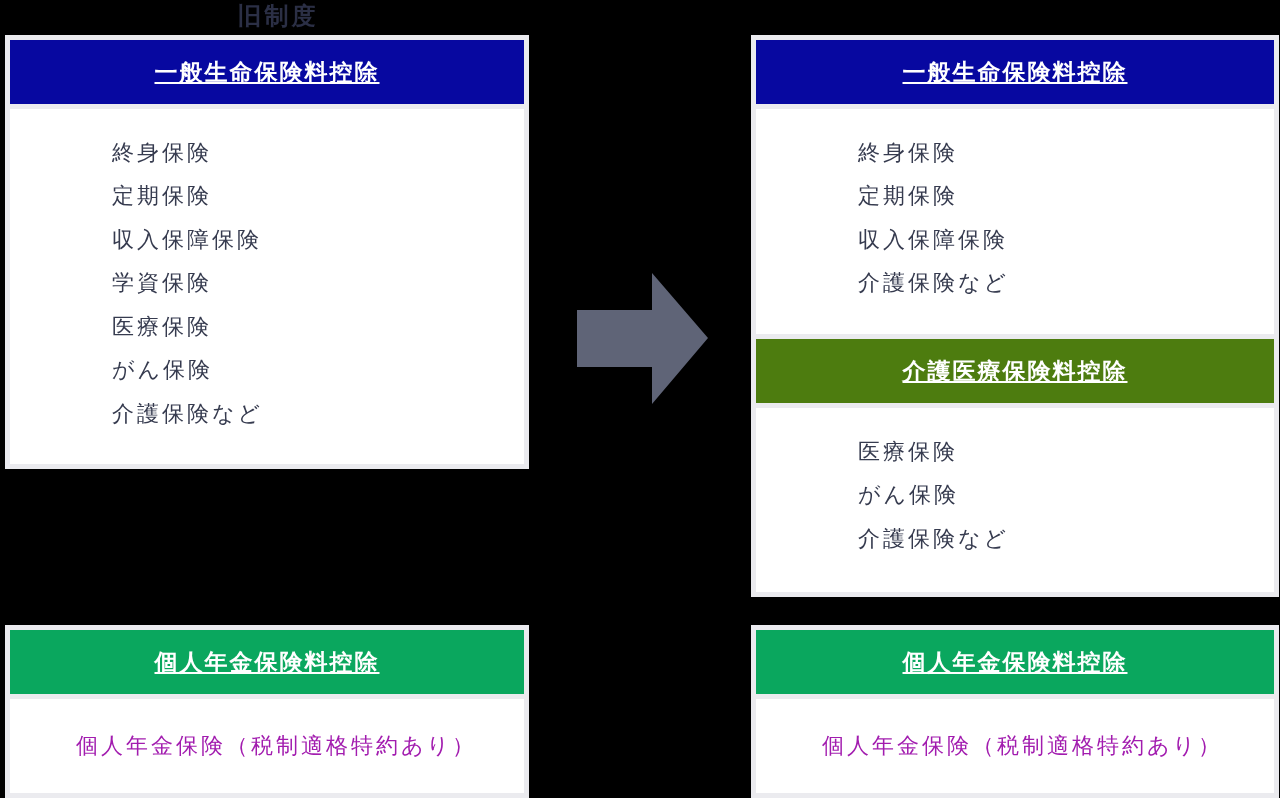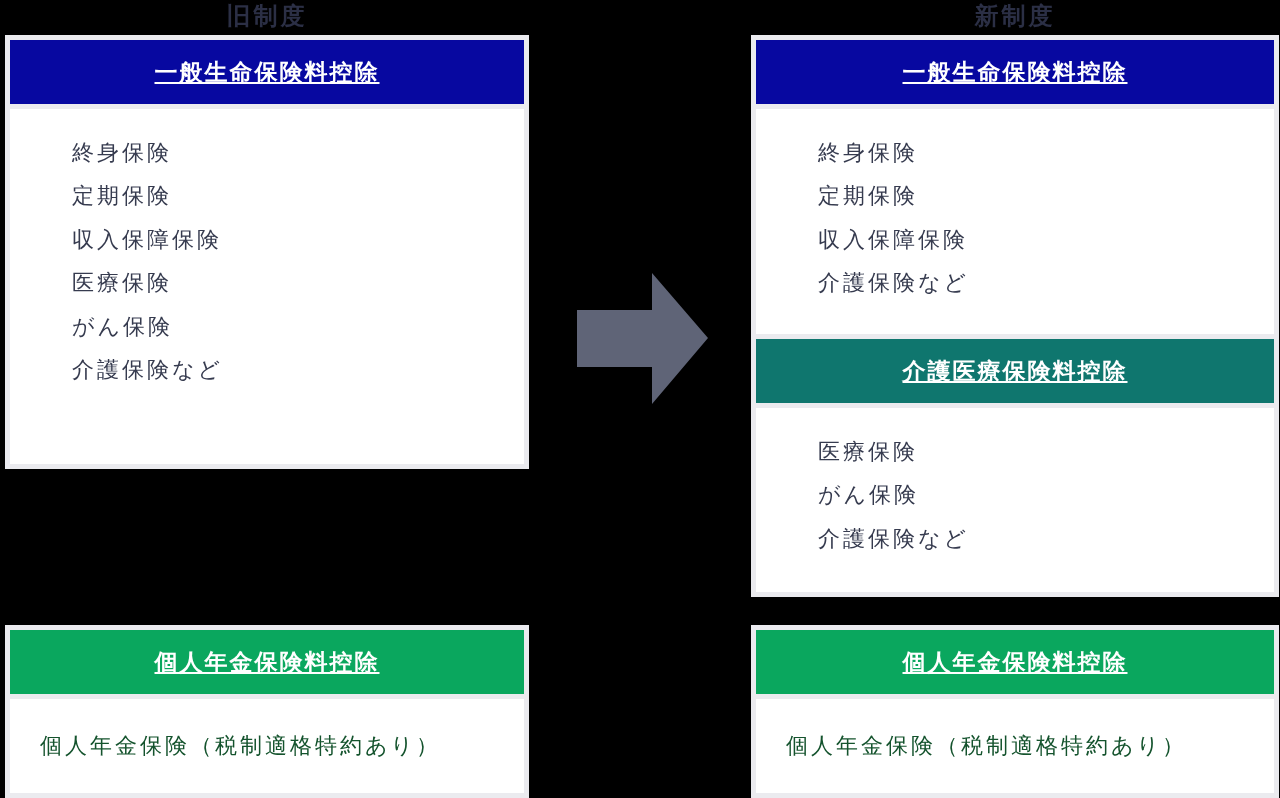--- a/index.html
+++ b/index.html
@@ -9,75 +9,75 @@
     font-family:"Liberation Sans","DejaVu Sans",sans-serif;
     position:relative; overflow:hidden;
   }
   .stage { position:absolute; left:0; top:0; width:1280px; height:798px; }
 
   .col-title {
     position:absolute; top:2px; height:28px; line-height:28px;
     text-align:center; font-size:24px; font-weight:bold;
     letter-spacing:3px; color:#2b2f45;
   }
-  #title-old { left:5px;   width:524px; }
+  #title-old { left:16px;   width:524px; }
   #title-new { left:751px; width:528px; }
 
   .card {
     position:absolute; background:#ebebef; padding:5px;
     box-sizing:border-box; display:flex; flex-direction:column; gap:5px;
   }
   #card-old-general  { left:5px;   top:35px;  width:524px; height:434px; }
   #card-new-combined { left:751px; top:35px;  width:528px; height:562px; }
   #card-old-pension  { left:5px;   top:625px; width:524px; height:173px; }
   #card-new-pension  { left:751px; top:625px; width:528px; height:173px; }
 
   .hdr {
     flex:0 0 64px; height:64px;
     display:flex; align-items:center; justify-content:center;
     color:#ffffff; font-size:23px; font-weight:bold; letter-spacing:2px;text-decoration:underline;
   }
   .hdr-blue  { background:#0708a0; }
-  .hdr-red   { background:#0f766e; }
+  .hdr-red   { background:#4d7c0f; }
   .hdr-green { background:#0aa75e; }
 
-  .body { background:#ffffff; flex:1 1 auto; overflow:hidden; }
+  .body { background:#ffffff; flex:1 1 auto; overflow:hidden;padding-left:40px; }
   .body-fixed { flex:0 0 225px; }
 
   ul.items { list-style:none; margin:0; padding:22px 0 0 62px; }
   ul.items li {
     height:43.5px; display:flex; align-items:center;
     font-size:22px; letter-spacing:3px; color:#363b4f;
   }
 
   .body-center {
-    display:flex; align-items:center; padding-left:30px;
-    font-size:22px; letter-spacing:3px; color:#14532d;
+    display:flex; align-items:center; padding-left:66px;
+    font-size:22px; letter-spacing:3px; color:#a21caf;
   }
 
   #arrow {
     position:absolute; left:577px; top:273px; width:131px; height:131px;
   }
 </style>
 </head>
 <body>
 
 <div class="stage">
 
   <div id="title-old" class="col-title">旧制度</div>
 
-  <div id="title-new" class="col-title">新制度</div>
 
   <div id="card-old-general" class="card">
     <div class="hdr hdr-blue">一般生命保険料控除</div>
     <div class="body">
       <ul class="items">
         <li>終身保険</li>
         <li>定期保険</li>
         <li>収入保障保険</li>
+        <li>学資保険</li>
         <li>医療保険</li>
         <li>がん保険</li>
         <li>介護保険など</li>
       </ul>
     </div>
   </div>
 
   <svg id="arrow" viewBox="0 0 131 131" aria-hidden="true">
     <polygon points="0,37 75,37 75,0 131,65 75,131 75,94 0,94" fill="#5f6477"></polygon>
   </svg>

